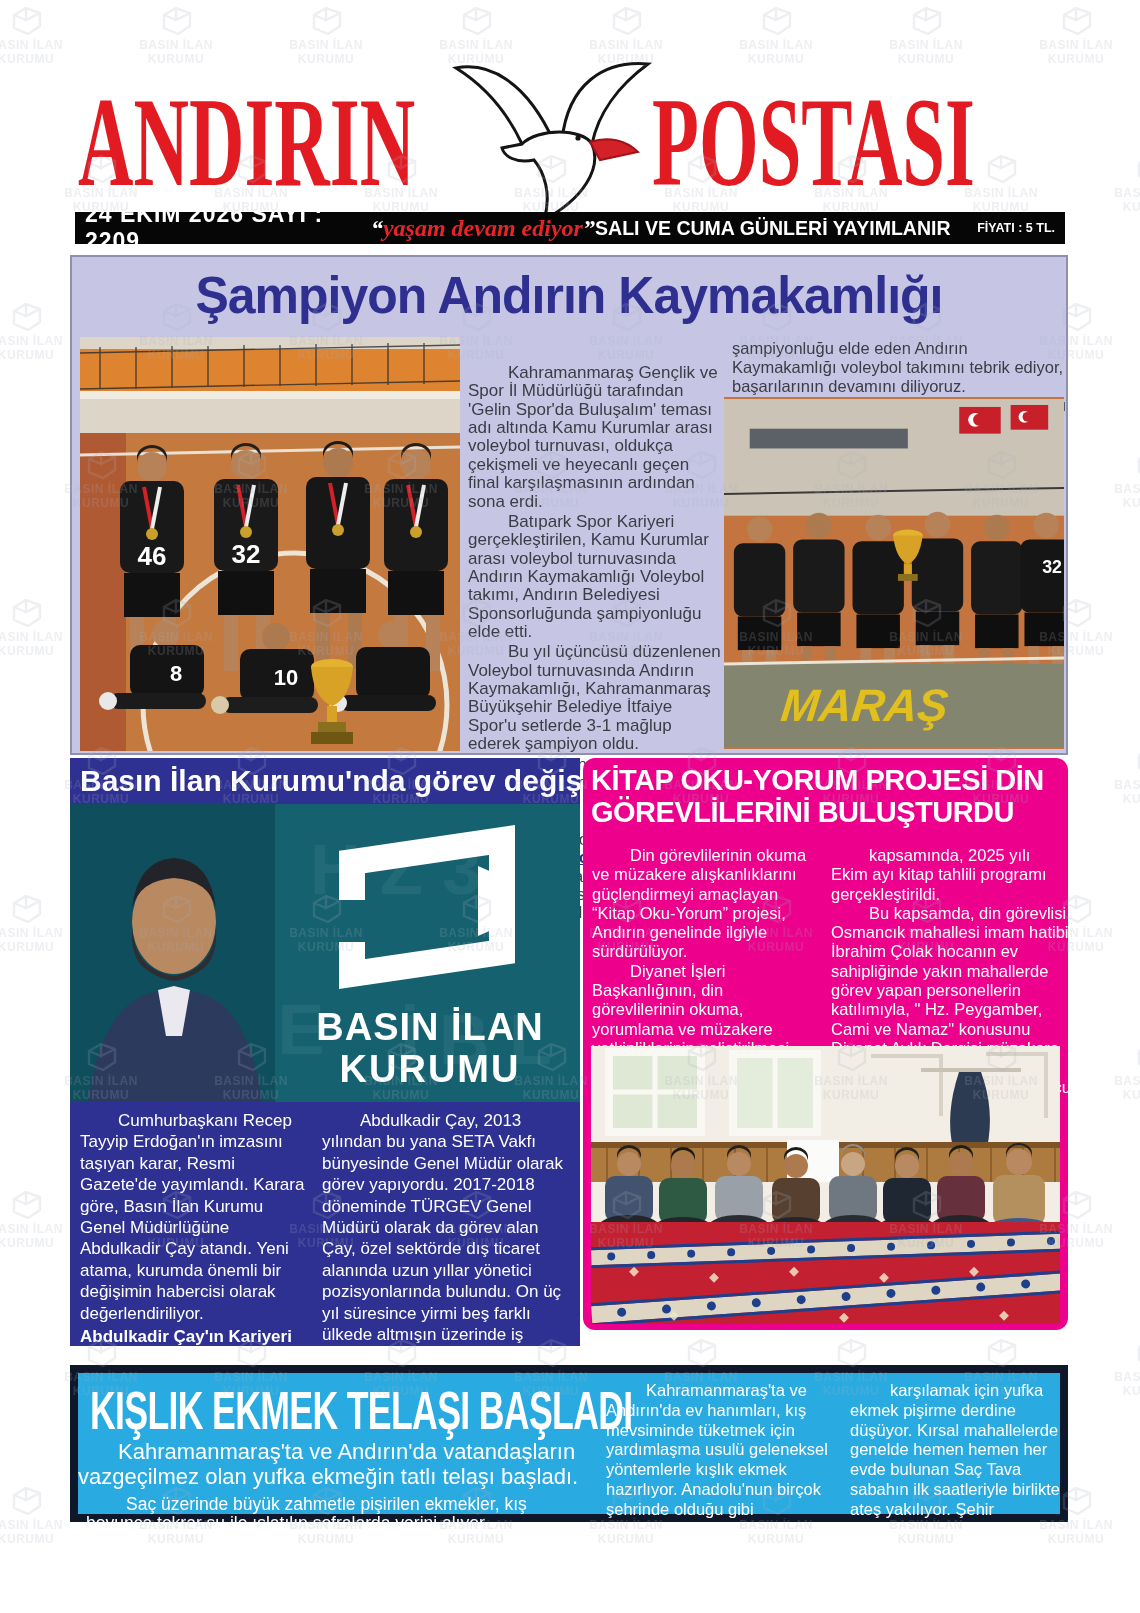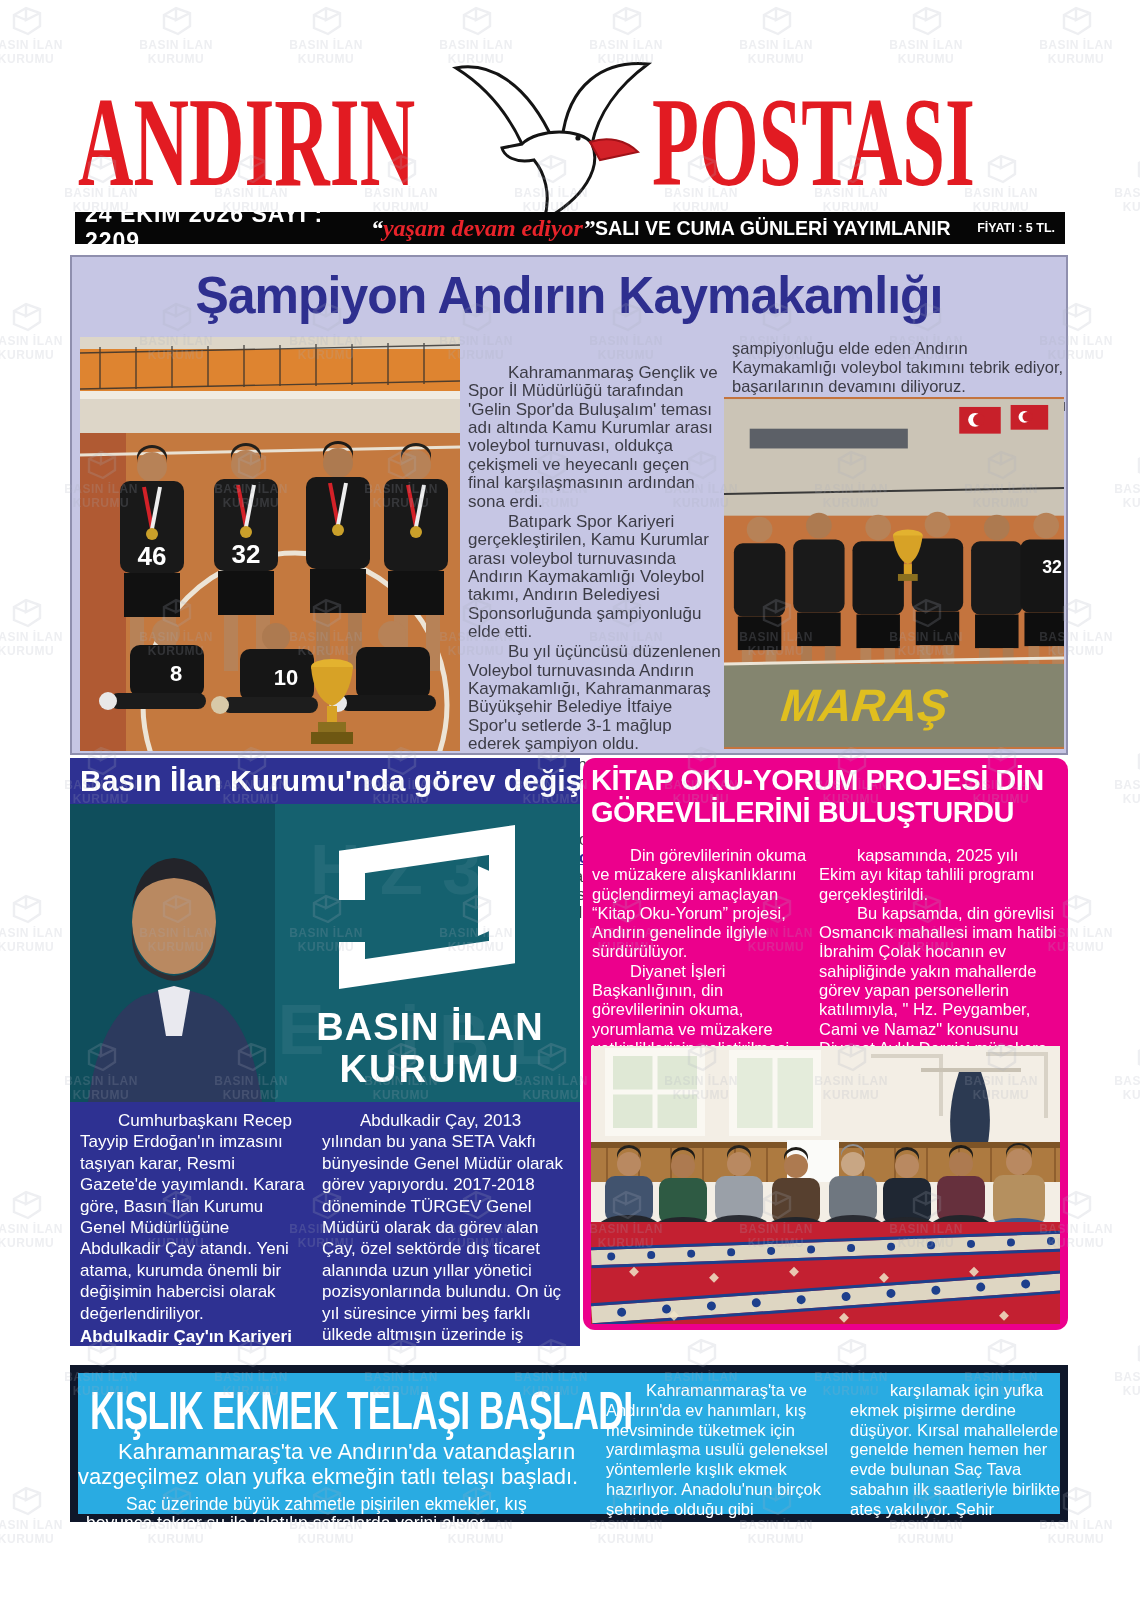--- a/index.html
+++ b/index.html
@@ -52,21 +52,21 @@
   #s2-col2{left:252px;top:8px;width:248px;}
   #s2-text p{margin:0;text-indent:38px;}
   .subhead-bold{font-weight:bold;text-indent:0 !important;margin-top:2px !important;}
   .more{display:block;text-align:right;margin-top:0;}
 
   
   #sec2R{left:583px;top:758px;width:485px;height:572px;background:#ec008c;color:#fff;border-radius:12px;}
   #sec2R h2{margin:0;padding:6px 8px 2px 8px;font-size:29px;line-height:1.12;font-weight:bold;letter-spacing:-.5px;}
   #sec2R .col{position:absolute;font-size:16.5px;line-height:1.17;}
   #s3-col1{left:9px;top:88px;width:219px;}
-  #s3-col2{left:236px;top:88px;width:240px;}
+  #s3-col2{left:248px;top:88px;width:240px;}
   #sec2R p{margin:0;text-indent:38px;}
   #s3-col2 .byline{display:block;text-align:right;text-indent:0;}
   #photoD{left:8px;top:288px;width:469px;height:278px;}
 
   
   #sec3{left:70px;top:1365px;width:998px;height:157px;background:#29abe2;border:8px solid #0f172a;box-sizing:border-box;color:#fff;}
   #s4-head{position:absolute;left:12px;top:6px;font-size:54px;font-weight:bold;white-space:nowrap;
       transform:scaleX(.66);transform-origin:left top;letter-spacing:-1px;}
   #s4-subhead{position:absolute;left:0;top:66px;width:508px;font-size:22px;line-height:1.14;text-indent:40px;}
   #s4-lede{position:absolute;left:8px;top:122px;width:508px;font-size:17.5px;line-height:1.1;text-indent:40px;}

